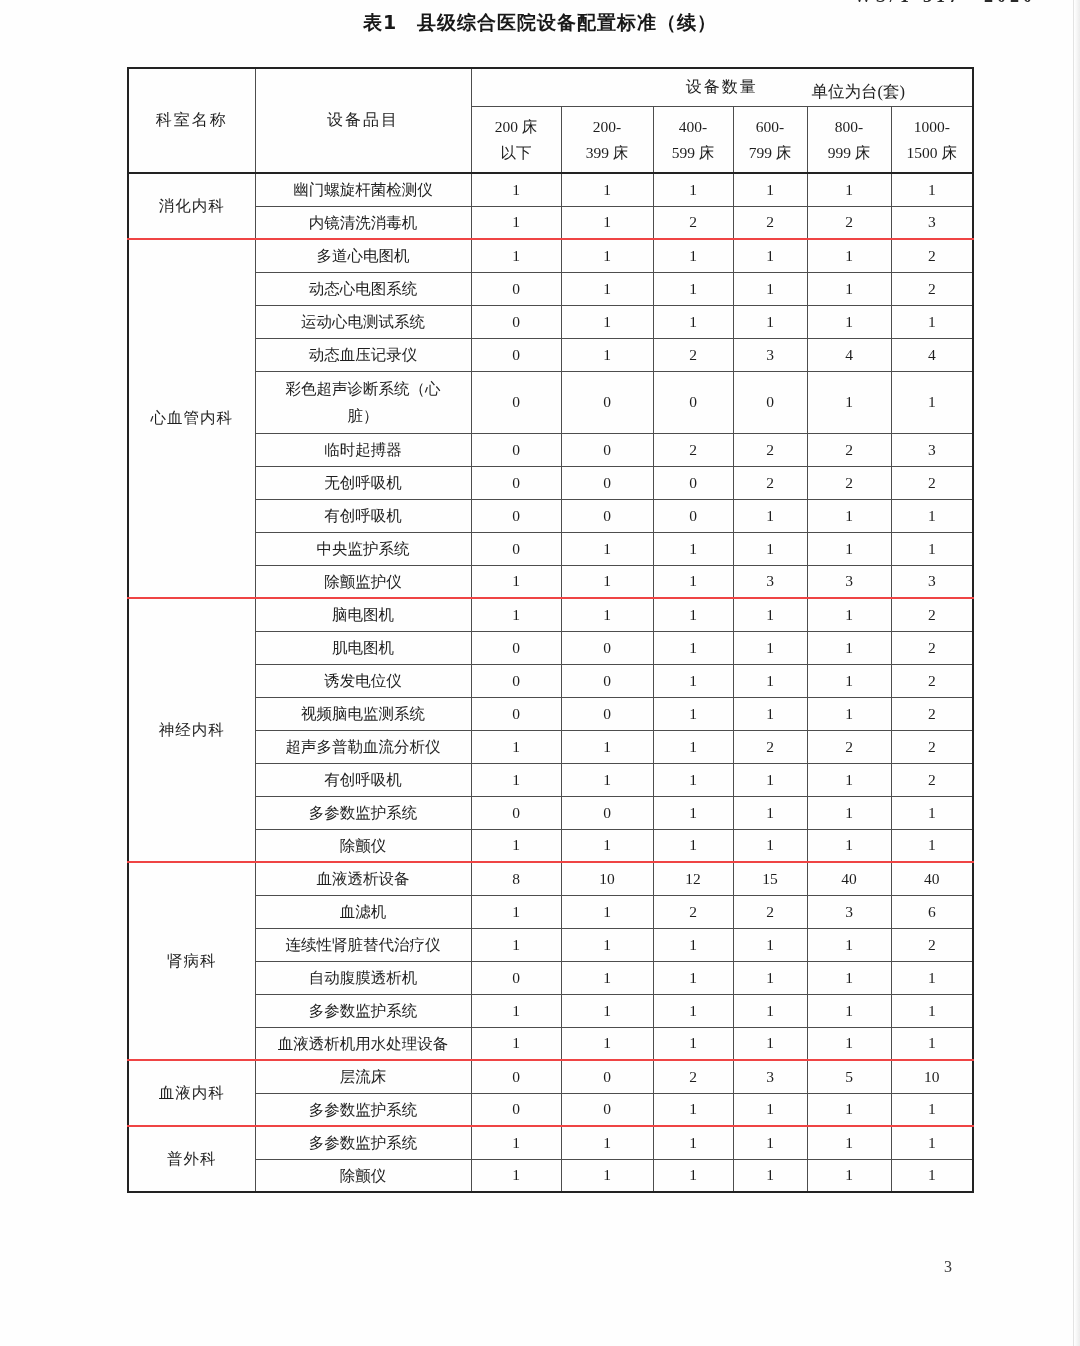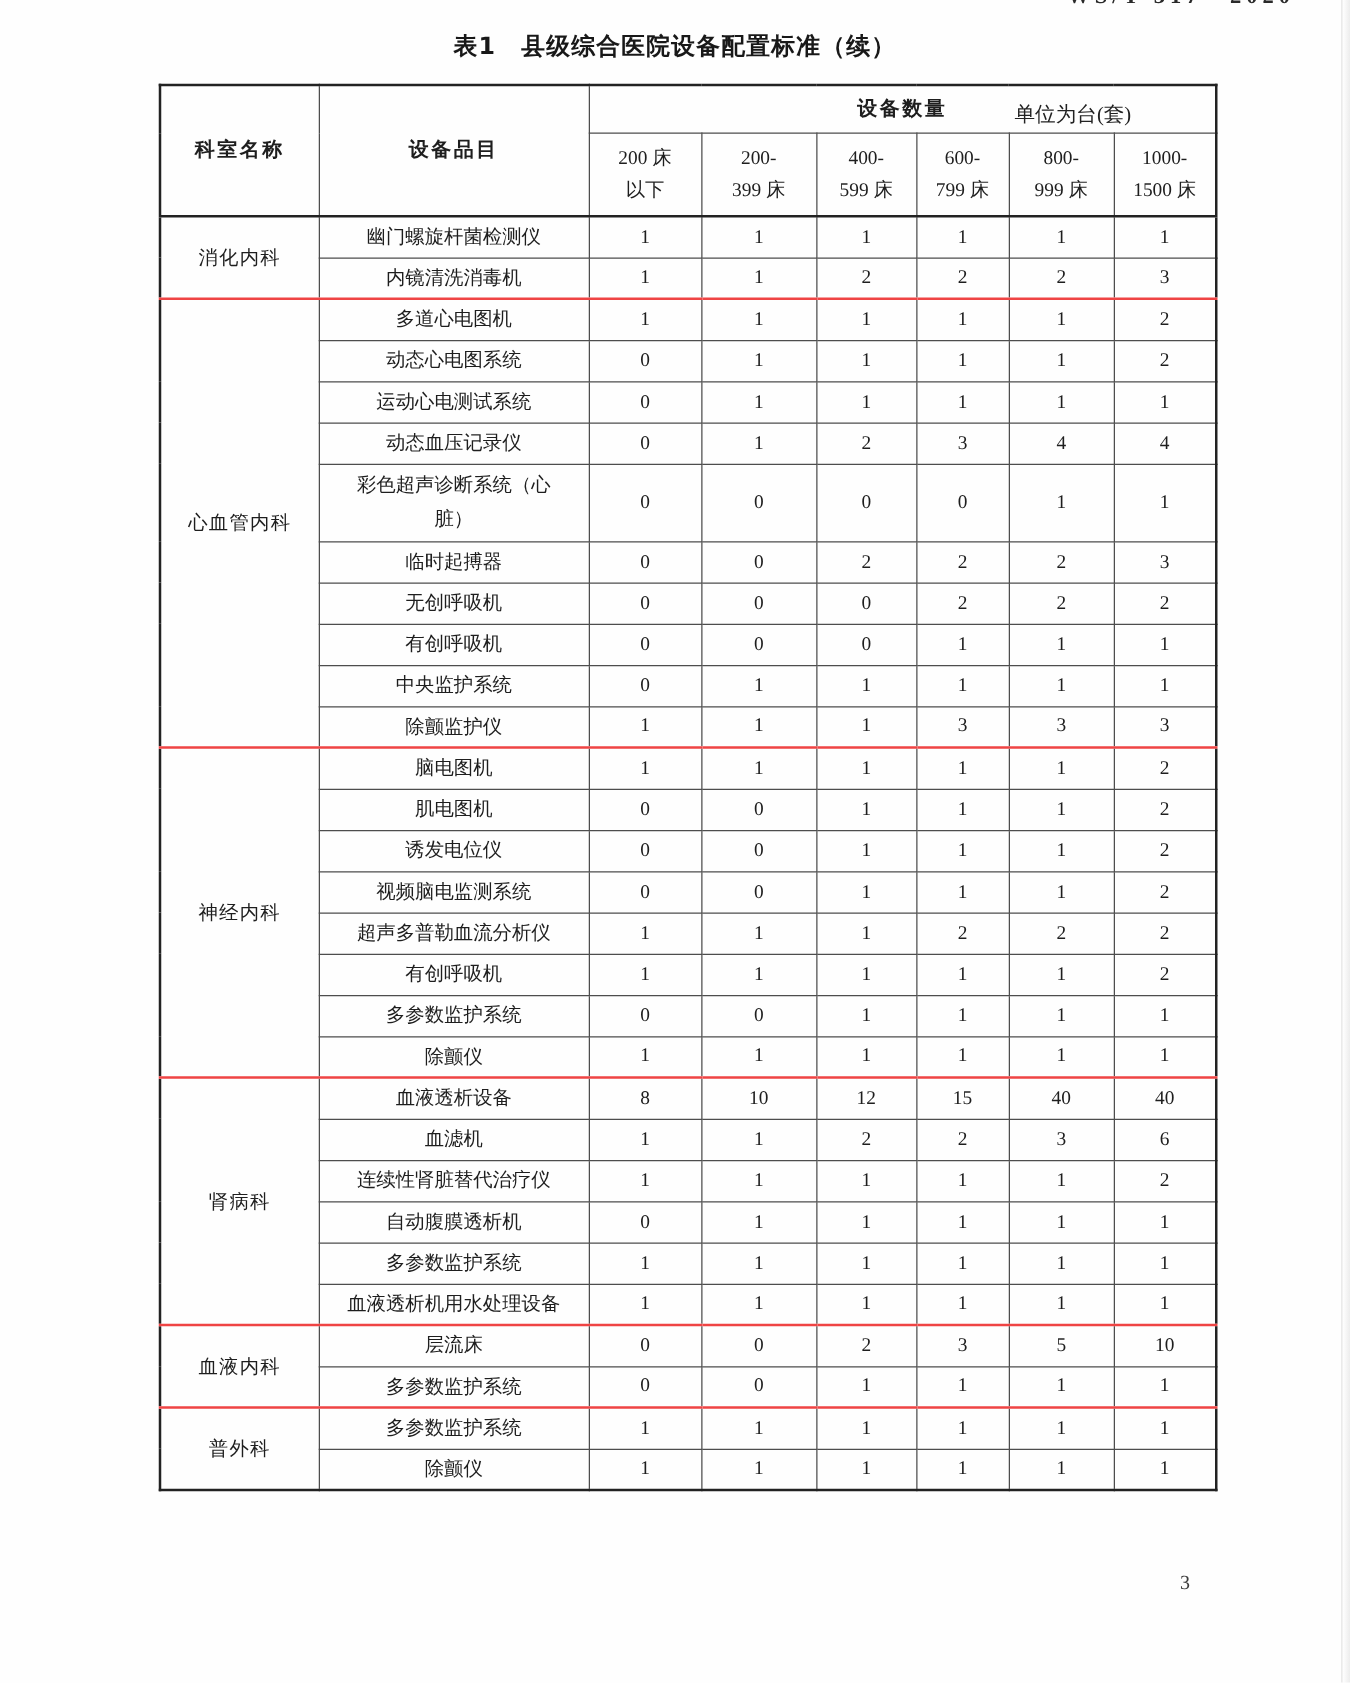--- a/index.html
+++ b/index.html
@@ -19,21 +19,21 @@
   }
   .doc-code-clip{
     position:absolute;top:0;right:44px;height:9px;overflow:hidden;
   }
   .doc-code-clip span{
     display:block;margin-top:-14px;
     font-family:"Liberation Serif","DejaVu Serif",serif;
     font-weight:700;font-size:18px;letter-spacing:4px;color:#2a2a2a;
   }
   .page-title{
-    position:absolute;top:24px;left:0;width:1080px;
+    position:absolute;top:10px;left:0;width:1080px;
     box-sizing:border-box;
     text-align:center;
     font-family:"DejaVu Sans","Liberation Sans",sans-serif;
     font-weight:700;font-size:19px;letter-spacing:1px;color:#181818;
   }
   .unit-note{
     position:absolute;top:44px;right:175px;
     font-size:16.5px;color:#222;margin-top:37px;
   }
   table.equip{
@@ -45,21 +45,21 @@
   }
   table.equip th,table.equip td{
     border:1px solid #4d4d4d;
     padding:0;
     font-weight:400;
     text-align:center;
     vertical-align:middle;
     color:#1e1e1e;
   }
   table.equip{border:2.5px solid #222;}
-  thead tr.qty-row th{height:37px;font-size:16px;letter-spacing:2px;font-weight:bold;}
+  thead tr.qty-row th{height:37px;font-size:16px;letter-spacing:2px;}
   thead tr.bed-row th{height:65px;line-height:26px;font-size:15.5px;}
   thead tr.bed-row{border-bottom:2.5px solid #222;}
   th.head-span{letter-spacing:6px;font-size:16px;}
   tbody tr{height:33px;}
   tbody tr.tall{height:62px;padding-left:44px;}
   td.dept-cell{letter-spacing:1px;margin-top:35px;}
   td.item-cell{
     text-align:left;
     padding-left:12px;padding-right:6px;
     white-space:pre-wrap;

